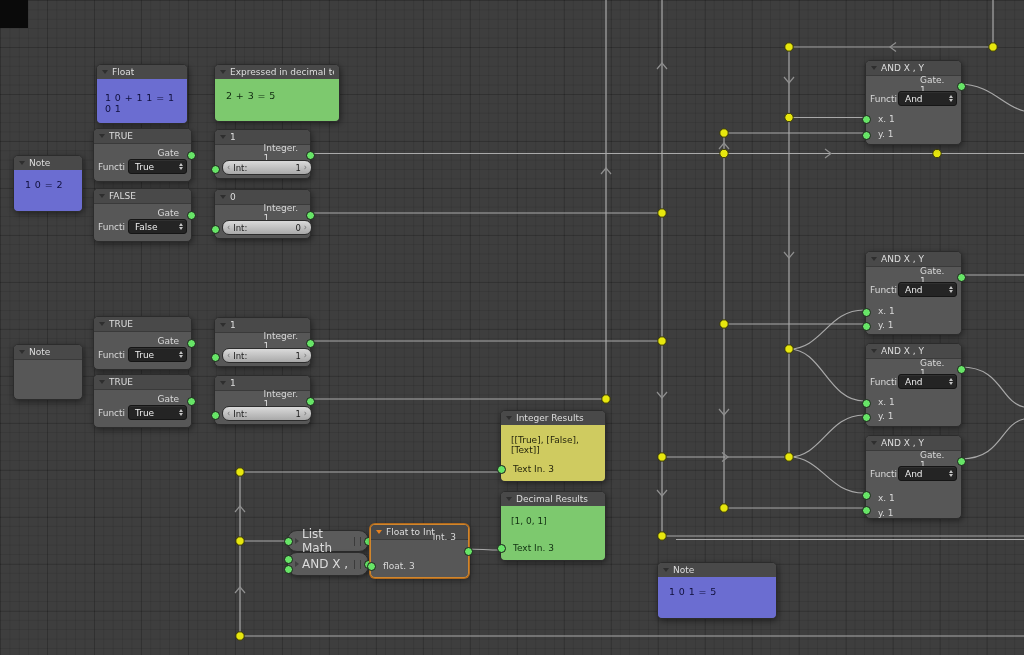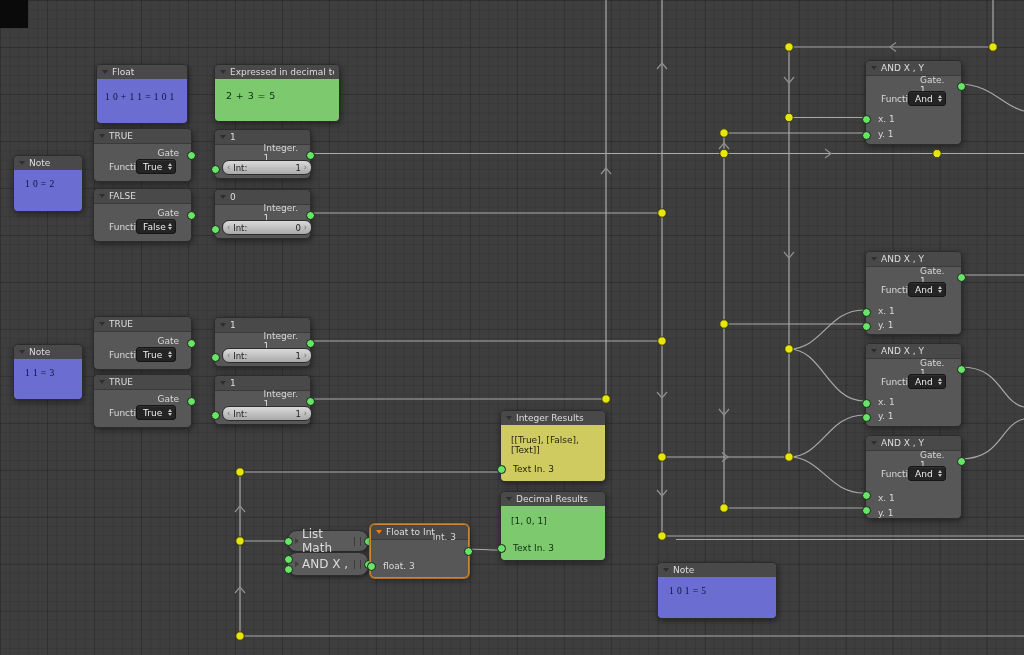--- a/index.html
+++ b/index.html
@@ -27,39 +27,39 @@
        display:flex;align-items:center;padding:0 5px;gap:4px;}
   .hdr .t{font-size:9px;color:#dedede;white-space:nowrap;overflow:hidden;}
   .tri{width:0;height:0;border-left:3.5px solid transparent;border-right:3.5px solid transparent;
        border-top:4.5px solid #2e2e2e;flex:none;}
   .tri.orange{border-top-color:#e5801f;}
   .tri-r{width:0;height:0;border-top:3px solid transparent;border-bottom:3px solid transparent;
          border-left:4px solid #404040;flex:none;}
   .row{position:absolute;left:0;right:0;display:flex;align-items:center;padding:0 10px;height:13px;}
   .row.r{justify-content:flex-end;padding-right:12px;margin-left:44px;}
   .row.l{justify-content:flex-start;padding-left:12px;}
-  .row.func{padding:0 15px;}
+  .row.func{padding:0 4px;}
   .row.func .dd{margin-left:auto;}
   .socket{position:absolute;width:7px;height:7px;border-radius:50%;background:#67e567;border:1px solid #1c1c1c;z-index:4;}
   .socket.l{left:-4.5px;} .socket.r{right:-4.5px;}
   .dd{background:#242424;border:1px solid #151515;border-radius:3px;height:13px;width:48px;
       display:flex;align-items:center;padding:0 3px 0 6px;color:#ededed;
       box-shadow:inset 0 1px 0 rgba(255,255,255,.06);}
   .updn{display:flex;flex-direction:column;gap:1px;margin-left:auto;}
   .updn i{display:block;width:0;height:0;border-left:2.5px solid transparent;border-right:2.5px solid transparent;}
   .updn i.u{border-bottom:3px solid #c4c4c4;}
   .updn i.d{border-top:3px solid #c4c4c4;}
   .intf{position:absolute;height:13px;border-radius:7px;background:linear-gradient(#dadada,#a9a9a9);
         color:#1d1d1d;display:flex;align-items:center;padding:0 4px;font-size:8.5px;border:1px solid #2d2d2d;}
   .intf .ch{color:#707070;font-size:8px;line-height:1;}
   .intf .fl{margin-left:3px;}
   .intf .fv{margin-left:auto;margin-right:3px;}
   .notebody{position:absolute;left:0;right:0;top:14px;bottom:0;border-radius:0 0 4px 4px;
             font-size:9.5px;padding:9px 6px 0 11px;letter-spacing:.4px;}
-  .notebody.blue{background:#6b6dd1;color:#10103d;font-family:Liberation Serif, serif;}
+  .notebody.blue{background:#6b6dd1;color:#10103d;}
   .notebody.green{background:#7dc96e;color:#112b11;}
   .resbody{position:absolute;left:0;right:0;top:14px;bottom:0;border-radius:0 0 4px 4px;
            font-size:9px;padding:10px 6px 0 10px;}
   .resbody.yellow{background:#cfcb60;color:#26260e;}
   .resbody.green{background:#7dc96e;color:#123012;}
   .resin{position:absolute;bottom:7px;left:12px;}
   .pill{position:absolute;z-index:2;background:#5b5b5b;border:1px solid #2c2c2c;border-radius:10px;
         box-shadow:1px 2px 4px rgba(0,0,0,.4);display:flex;align-items:center;font-size:12px;
         color:#dcdcdc;padding:0 7px;gap:3px;}
   .grip{width:5px;height:9px;border-left:1px solid #3b3b3b;border-right:1px solid #3b3b3b;margin-left:auto;}
@@ -146,21 +146,20 @@
       <span class="t">Note</span>
     </div>
     <div class="notebody blue">1 0 = 2</div>
   </div>
 
   <div class="node" style="left:13px;top:344px;width:68px;height:54px;">
     <div class="hdr">
       <span class="tri"></span>
       <span class="t">Note</span>
     </div>
-    <div class="notebody blue">1 1 = 3</div>
   </div>
 
   <div class="node" style="left:657px;top:562px;width:118px;height:55px;">
     <div class="hdr">
       <span class="tri"></span>
       <span class="t">Note</span>
     </div>
     <div class="notebody blue">1 0 1 = 5</div>
   </div>
 

